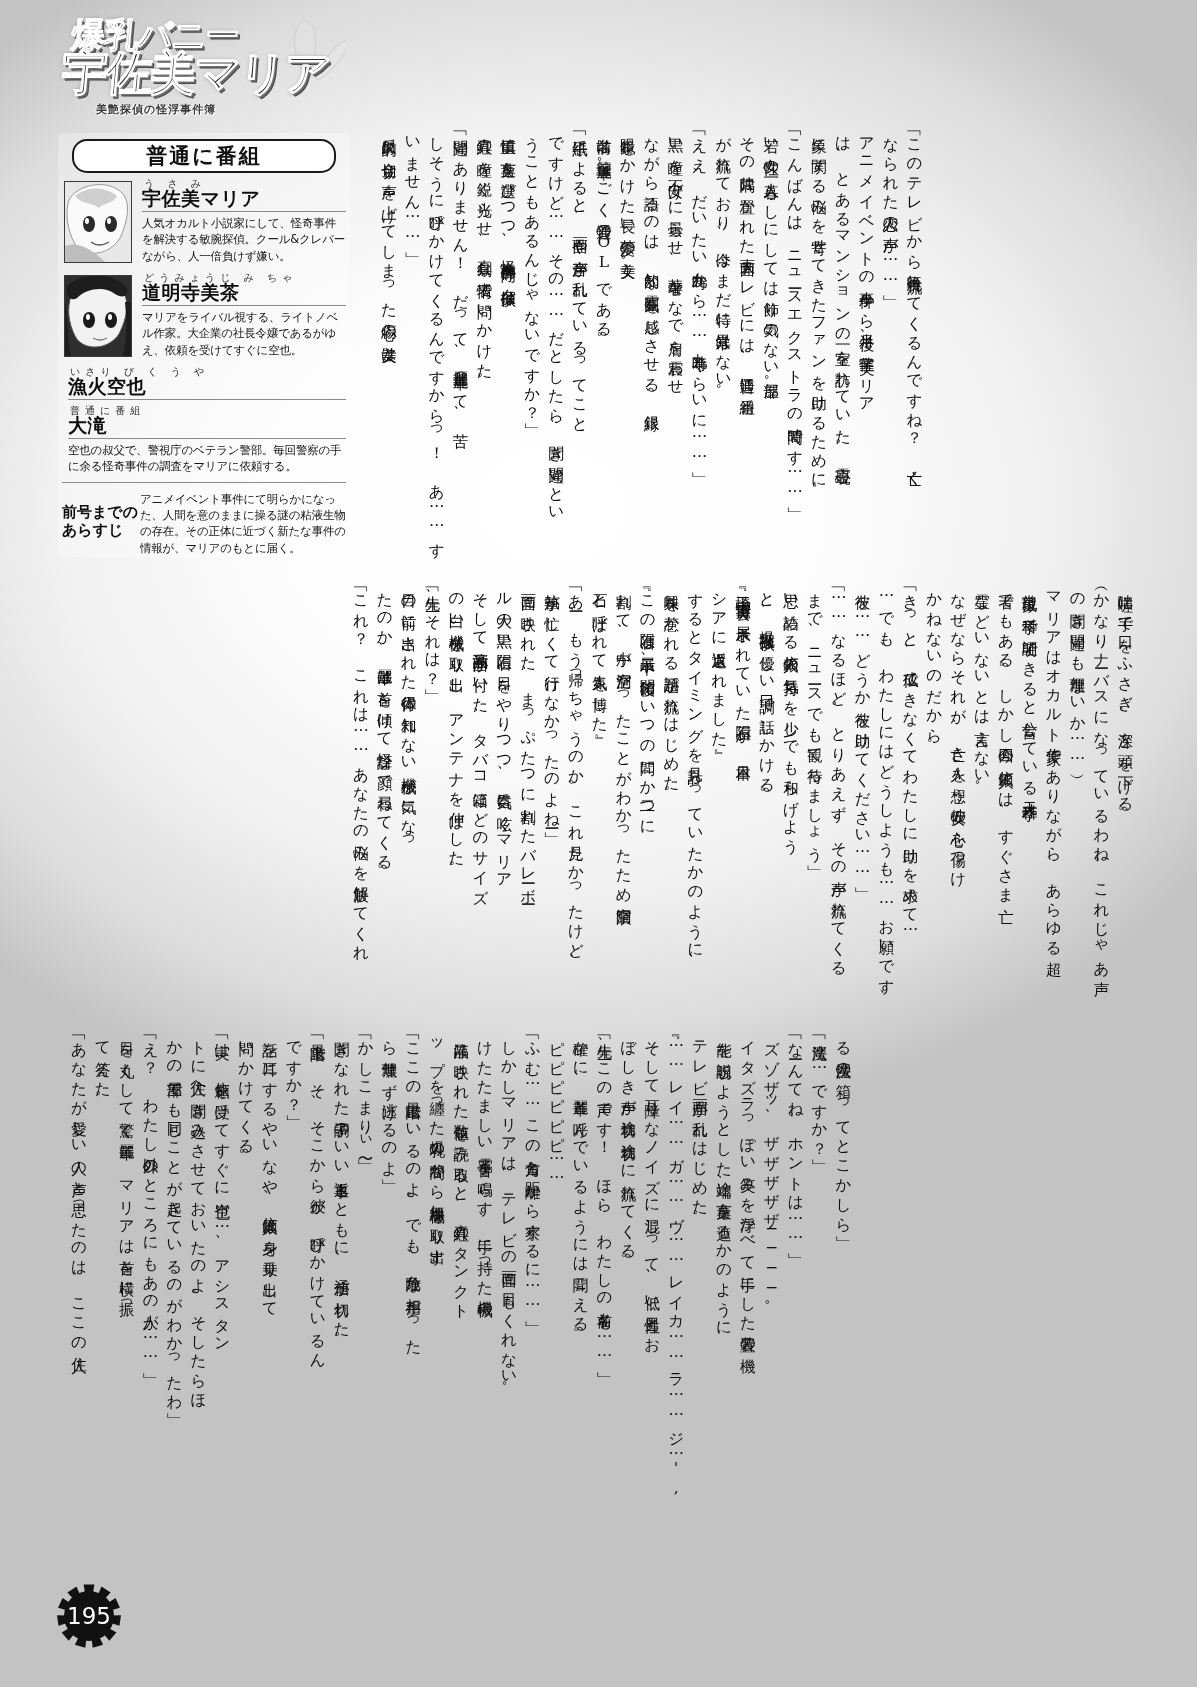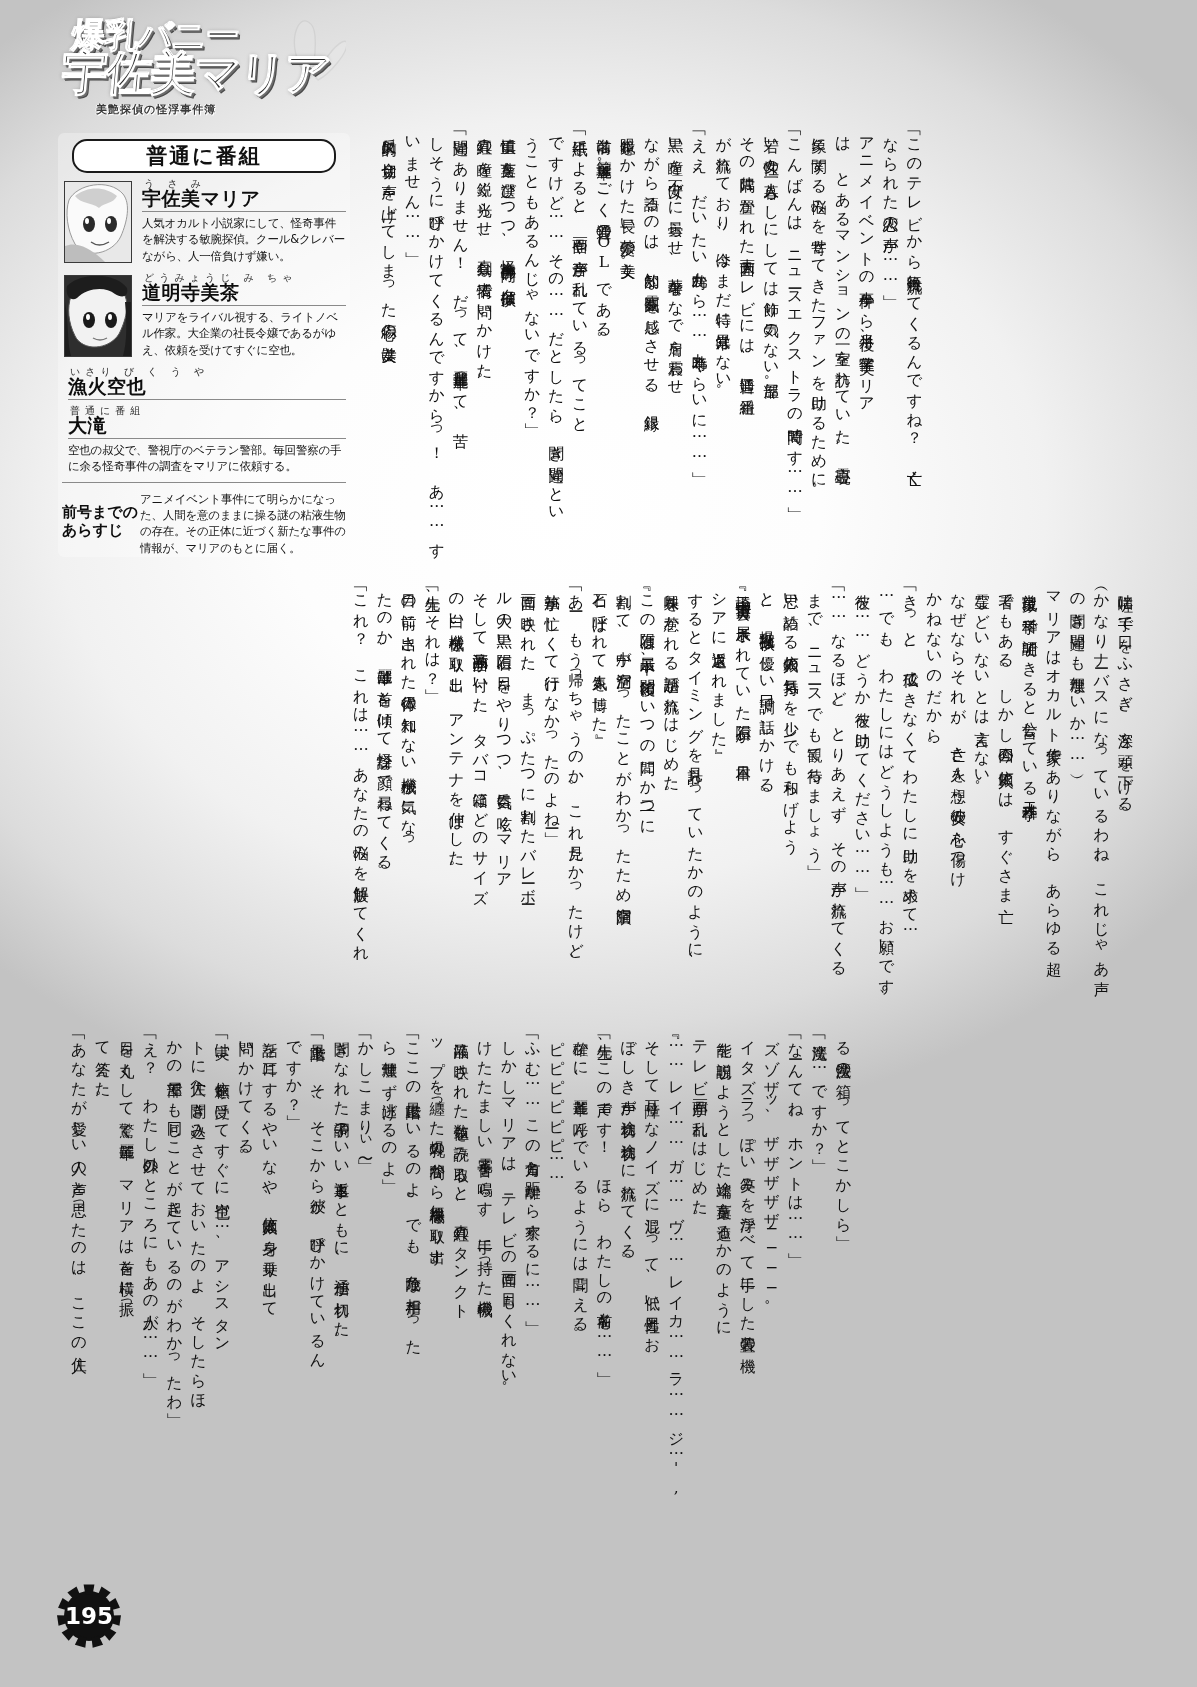--- a/index.html
+++ b/index.html
@@ -112,21 +112,21 @@
   #block2{left:344px;top:582px;}
   #block3{left:62px;top:1030px;}
 
   
   #pageno{
     position:absolute;left:56px;top:1583px;width:66px;height:66px;
   }
   #pageno svg{position:absolute;inset:0;width:66px;height:66px;}
   #pageno span{
     position:absolute;inset:0;display:flex;align-items:center;justify-content:center;
-    color:#ffffff;font-size:23px;font-weight:bold;letter-spacing:0px;
+    color:#ffffff;font-size:23px;font-weight:normal;letter-spacing:0px;
   }
 </style>
 </head>
 <body>
 
 <div id="page"></div>
 
 <div id="logo">
   <svg class="bunny-ears" viewBox="0 0 86 66">
     <path d="M48 62 C36 48 30 26 38 10 C44 0 54 6 55 20 C56 34 54 50 50 62 Z" fill="#e3e3e3" stroke="#c9c9c9" stroke-width="1.4"></path>

